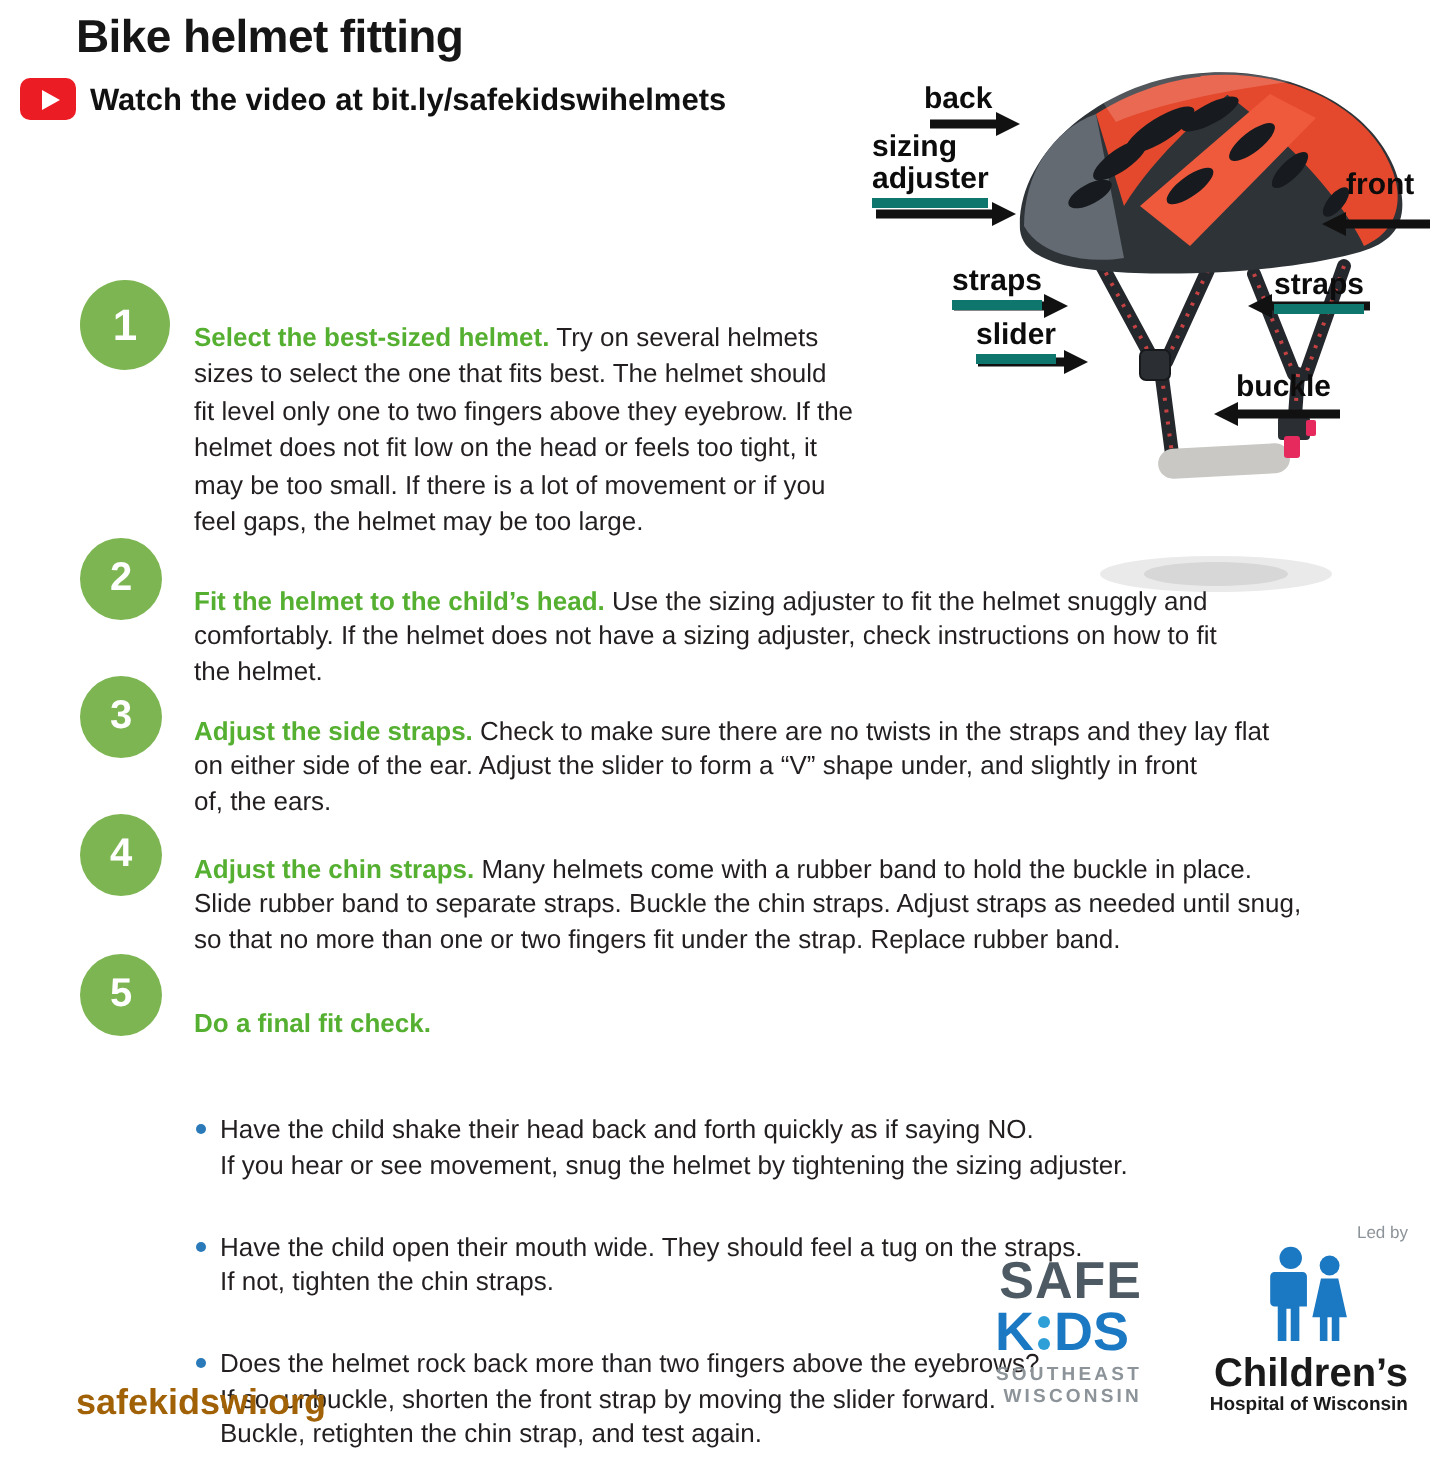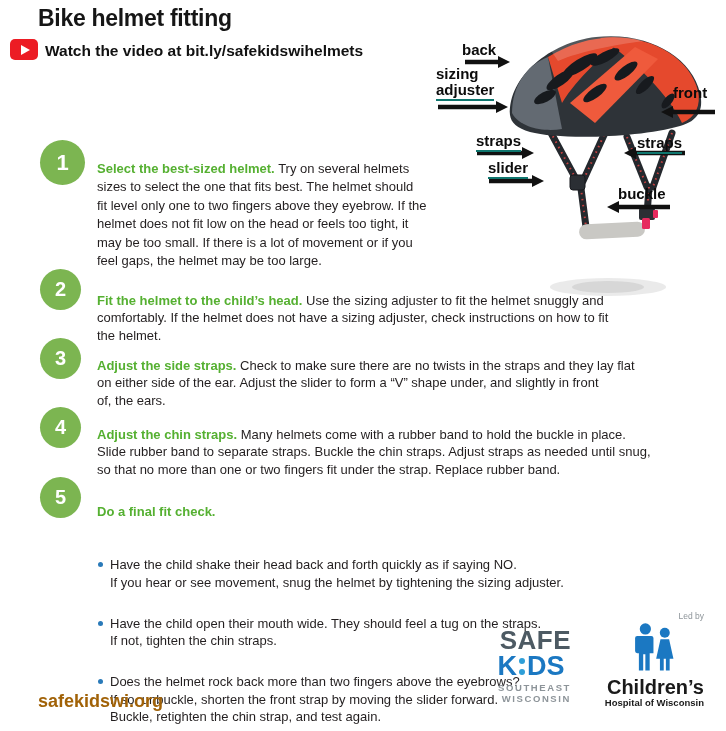--- a/index.html
+++ b/index.html
@@ -29,21 +29,21 @@
   .s1 { line-height:18.5px; }
 
   .bullets { list-style:none; margin:0; padding:0; }
   .bullets li { position:relative; padding-left:13px; margin-bottom:6px;
                 white-space:pre-line; font-size:13px; line-height:17.4px; }
   .bullets li .dot { position:absolute; left:1px; top:6px; width:5px; height:5px;
                      border-radius:50%; background:#2a7ab9; }
 
   .hlabel { position:absolute; font-size:15px; font-weight:bold; color:#0c0c0c;
             line-height:16px; white-space:pre-line; }
-  .hlabel.ul { border-bottom:2px solid #0f766e; padding-bottom:1px; }
+  .hlabel.ul { border-bottom:5px solid #0f766e; padding-bottom:1px; }
 
   .helmet-svg { position:absolute; left:430px; top:25px; width:296px; height:290px; }
 
   .footer-url { left:38px; top:691px; font-size:18px; font-weight:bold; color:#a16207; }
 
   .sk-logo { left:491px; top:628px; width:80px; text-align:right; }
   .sk-top  { font-size:26px; font-weight:bold; letter-spacing:0.5px; line-height:25px; color:#4d5a63; }
   .sk-kids { display:flex; justify-content:center; align-items:center;
              color:#1b78c2; font-size:27px; font-weight:bold; line-height:27px; }
   .sk-dots { display:flex; flex-direction:column; gap:5px; margin:0 2px; }

